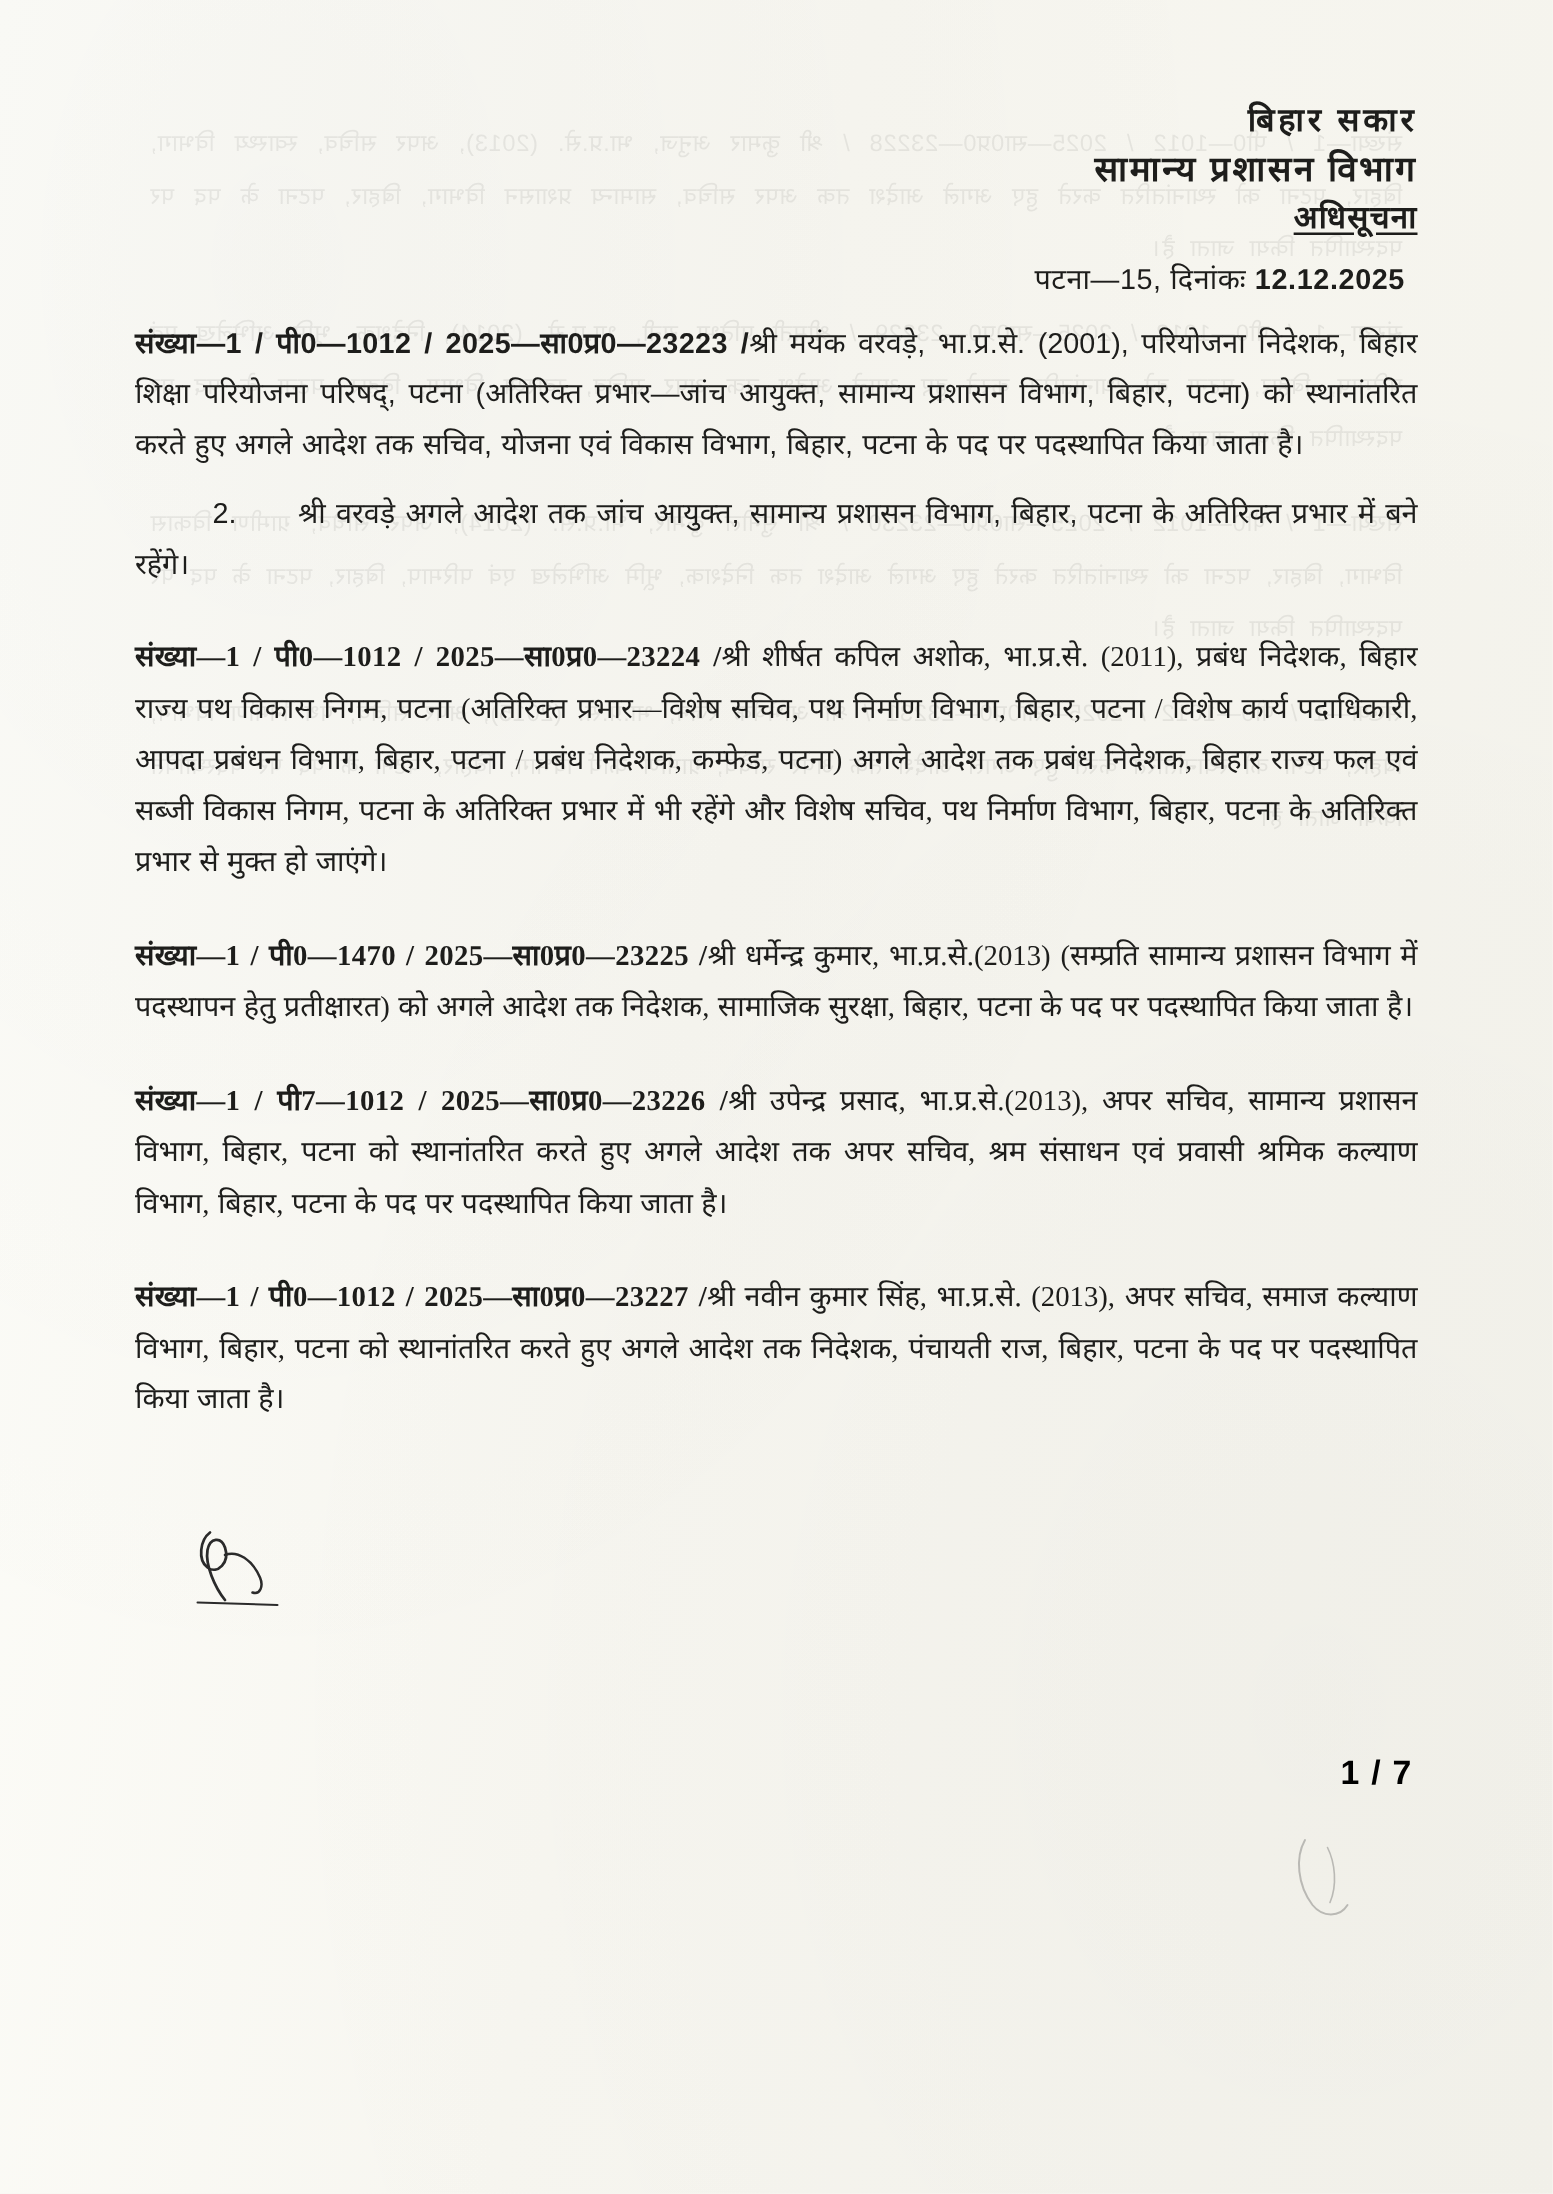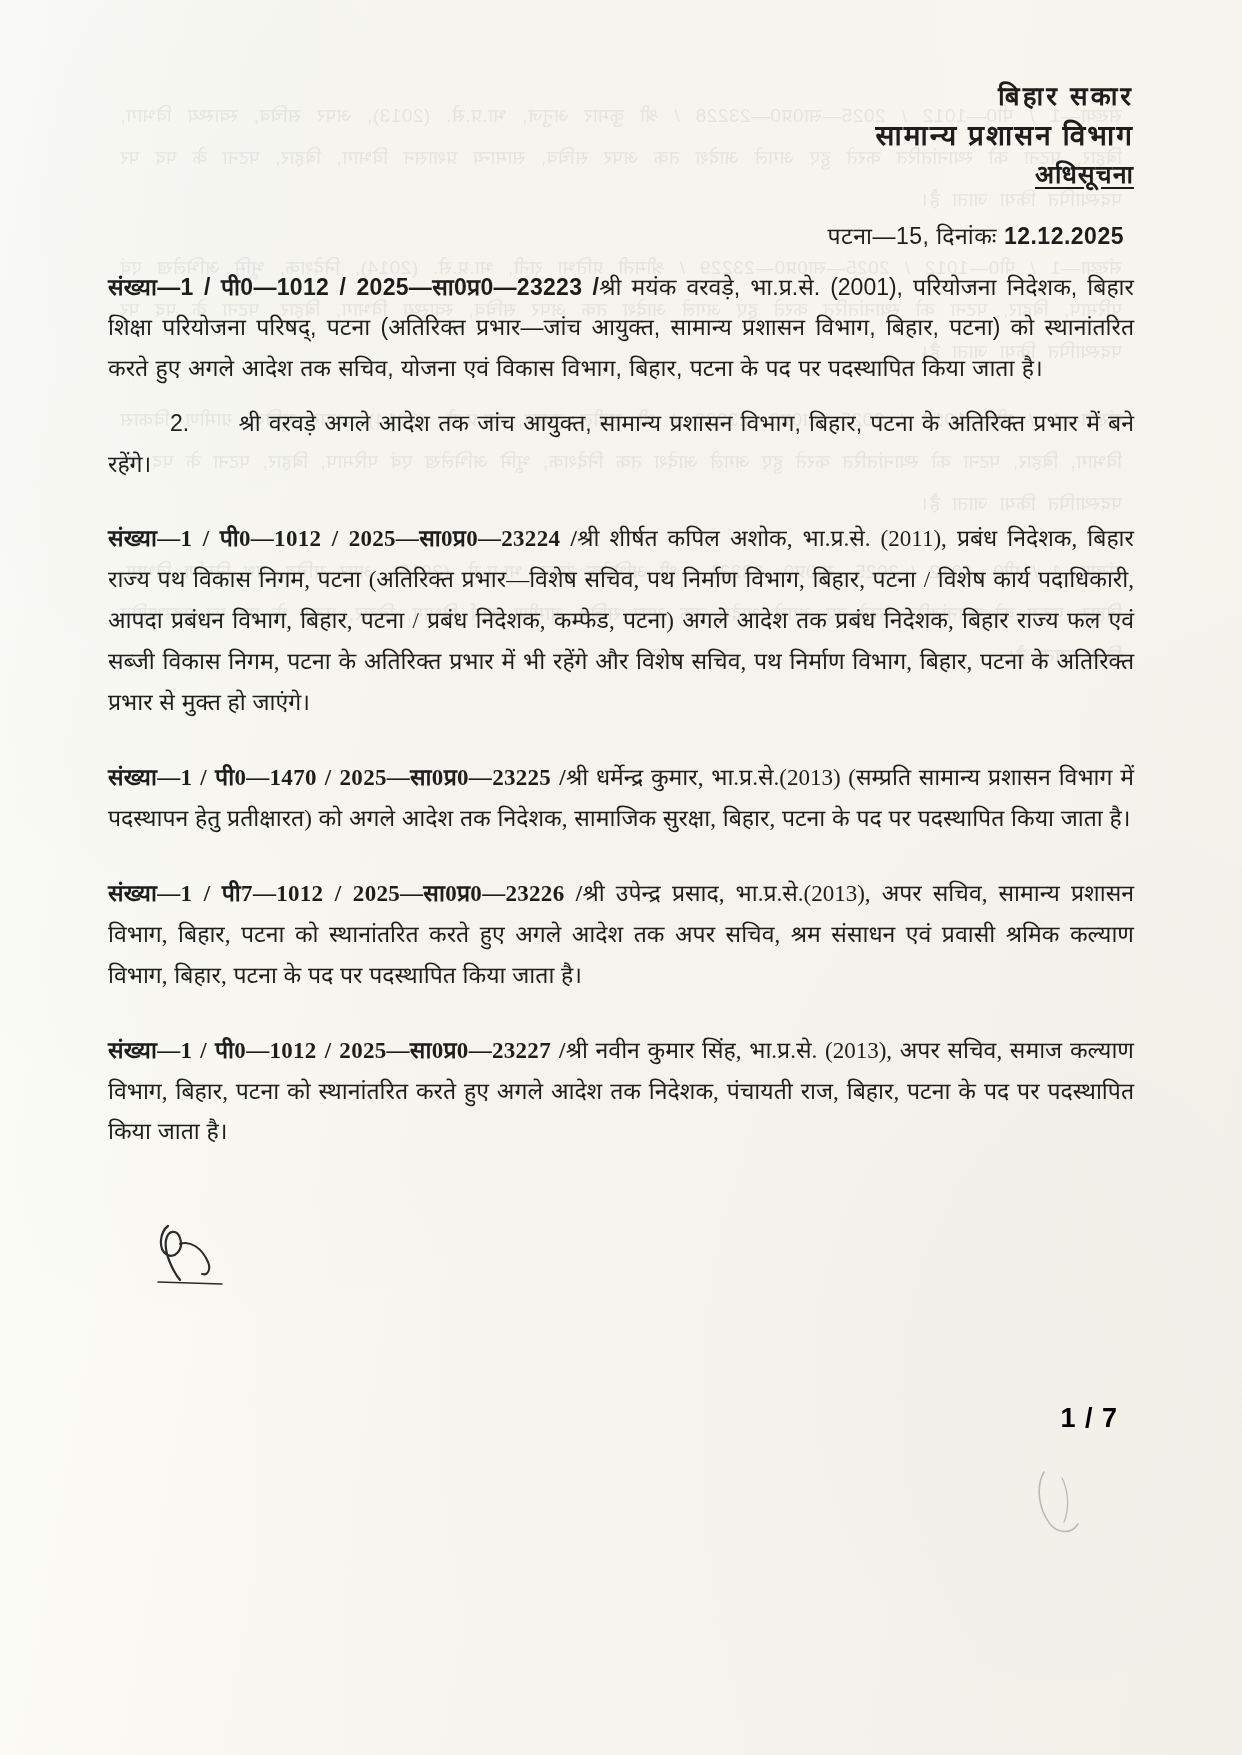--- a/index.html
+++ b/index.html
@@ -65,21 +65,21 @@
   .heading .l3 {
     font-size: 25px;
     font-weight: bold;
     text-decoration: underline;
     text-underline-offset: 4px;
     letter-spacing: 1px;
   }
   .dateline {
     text-align: right;
     font-size: 23px;
-    margin-top: 26px;
+    margin-top: 13px;
     margin-right: 10px;
     letter-spacing: 0.5px;
   }
   .dateline .datebold { font-weight: bold; }
 
   .para {
     font-size: 23px;
     line-height: 1.78;
     text-align: justify;
     margin-top: 16px;
@@ -98,21 +98,21 @@
   .sig {
     position: absolute;
     left: 150px;
     top: 1218px;
     width: 110px;
     height: 80px;
     pointer-events: none;
   }
   .pagenum {
     position: absolute;
-    right: 124px;
+    right: 112px;
     top: 1403px;
     font-size: 27px;
     font-weight: bold;
     letter-spacing: 1px;
   }
   .stray1 {
     position: absolute;
     right: 150px;
     top: 1468px;
     opacity: 0.35;

